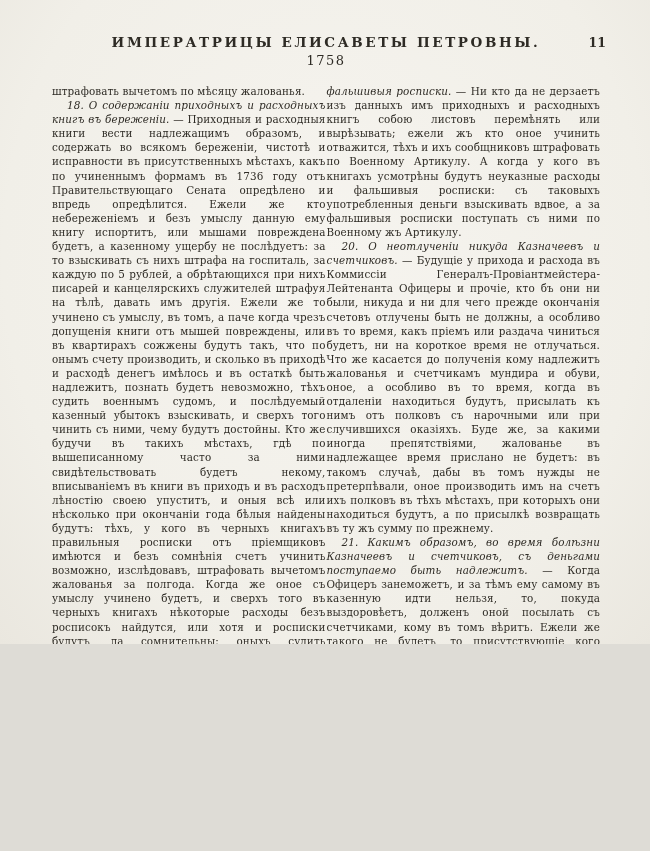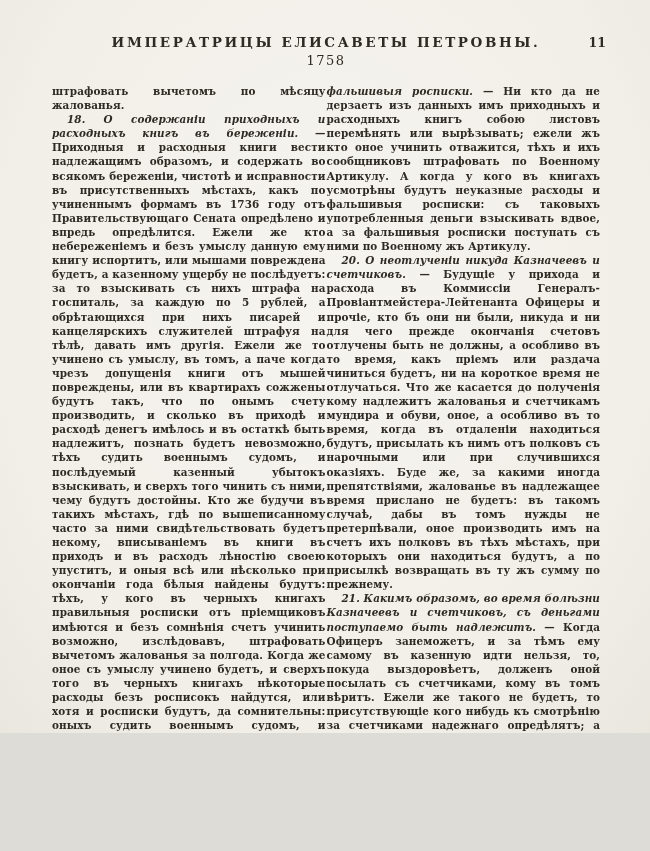--- a/index.html
+++ b/index.html
@@ -3,21 +3,21 @@
 <meta charset="utf-8">
 <style>
   html, body {
     margin: 0;
     padding: 0;
     background: #dedcd6;
   }
   .page {
     position: relative;
     width: 650px;
-    height: 733px;
+    height: 644px;
     box-sizing: border-box;
     margin: 0 auto;
     background: #f3f1eb;
     background-image: radial-gradient(ellipse at 50% 40%, #f6f4ef 0%, #f1efe8 70%, #eae7df 100%);
     color: #2e2b25;
     font-family: "DejaVu Serif", "Liberation Serif", serif;
     padding: 34px 50px 8px 52px;
     overflow: hidden;
   }
   .header {
@@ -39,21 +39,20 @@
     font-weight: bold;
   }
   .header-year {
     font-size: 13px;
     letter-spacing: 1.5px;
     margin-top: 3px;
   }
   .columns {
     display: flex;
     gap: 1px;
-    font-weight: bold;
   }
   .column {
     flex: 1 1 0;
     min-width: 0;
     text-align: justify;
     font-size: 10.4px;
     line-height: 14.1px;
     letter-spacing: 0.1px;
   }
   p.para {

